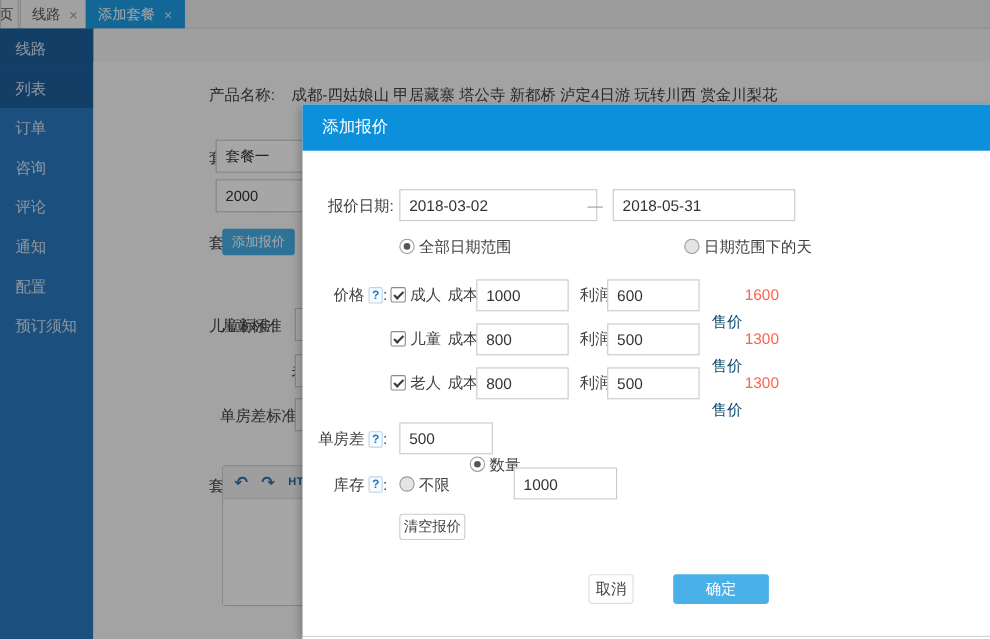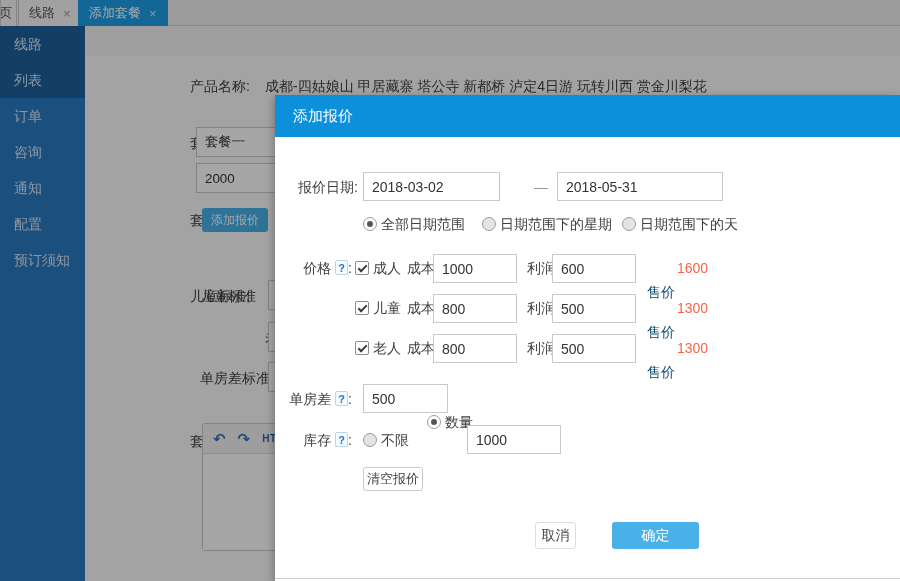--- a/index.html
+++ b/index.html
@@ -74,20 +74,21 @@
       <span>添加套餐</span>
       <span class="close">×</span>
     </div>
   </div>
 
   <div class="sidebar">
     <div class="side-item header">线路</div>
     <div class="side-item active">列表</div>
     <div class="side-item">订单</div>
     <div class="side-item">咨询</div>
+    <div class="side-item">评论</div>
     <div class="side-item">通知</div>
     <div class="side-item">配置</div>
     <div class="side-item">预订须知</div>
   </div>
 
   <div class="content">
     <div class="panel"></div>
 
     <div class="bg-label" style="left:57px; top:52px;">产品名称:</div>
     <div style="position:absolute; left:180px; top:52px; color:#404040; white-space:nowrap;">成都-四姑娘山 甲居藏寨 塔公寺 新都桥 泸定4日游  玩转川西  赏金川梨花</div>
@@ -119,29 +120,26 @@
       <div style="height:96px; background:#fff;"></div>
     </div>
   </div>
 
   <div class="overlay"></div>
 
   <div class="modal">
     <div class="modal-header">添加报价</div>
 
     <div class="m-label" style="left:0; top:84px; width:83px;">报价日期:</div>
-    <input class="m-input" style="left: 88px; top: 77px; width: 137px; height: 29px;" value="2018-03-02">
+    <input class="m-input" style="left: 88px; top: 77px; width: 180px; height: 29px;" value="2018-03-02">
     <div class="dash" style="left:259px; top:84px;">—</div>
     <input class="m-input" style="left: 282px; top: 77px; width: 166px; height: 29px;" value="2018-05-31">
 
     <div style="position:absolute; left:88px; top:121px;">
       <span class="radio sel"></span><span class="opt-label">全部日期范围</span>
-    </div>
-    <div style="position:absolute; left:207px; top:121px;">
-      <span class="radio"></span><span class="opt-label">日期范围下的星期</span>
     </div>
     <div style="position:absolute; left:347px; top:121px;">
       <span class="radio"></span><span class="opt-label">日期范围下的天</span>
     </div>
 
     <div class="m-label" style="left:0; top:165px; width:77px;"><span>价格</span> <span class="q">?</span>:</div>
 
     <div class="price-row" style="top:159px;">
       <span class="p-abs" style="left:80px;"><span class="checkbox"></span><span class="opt-label">成人</span></span>
       <span class="p-abs" style="left:132px;">成本</span>

